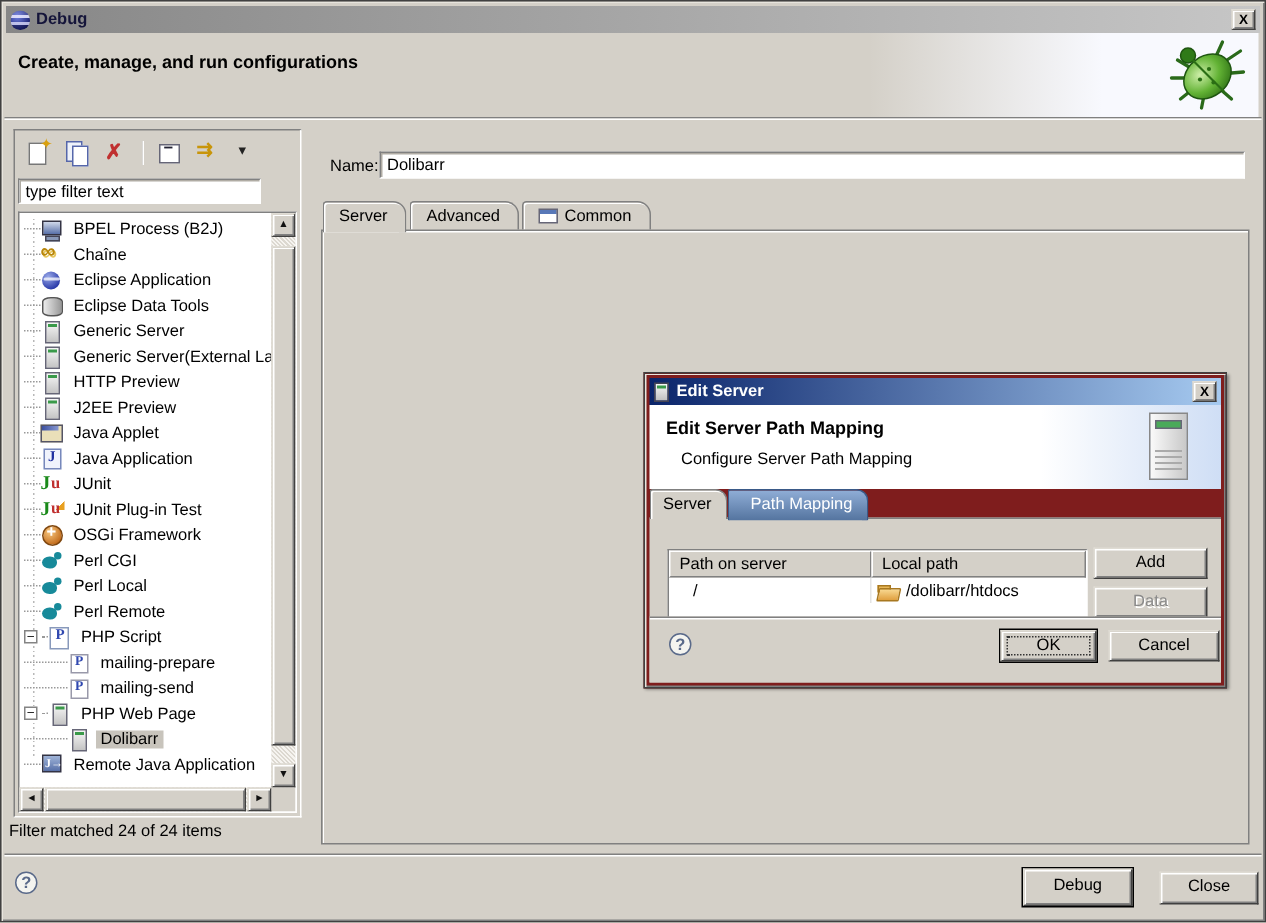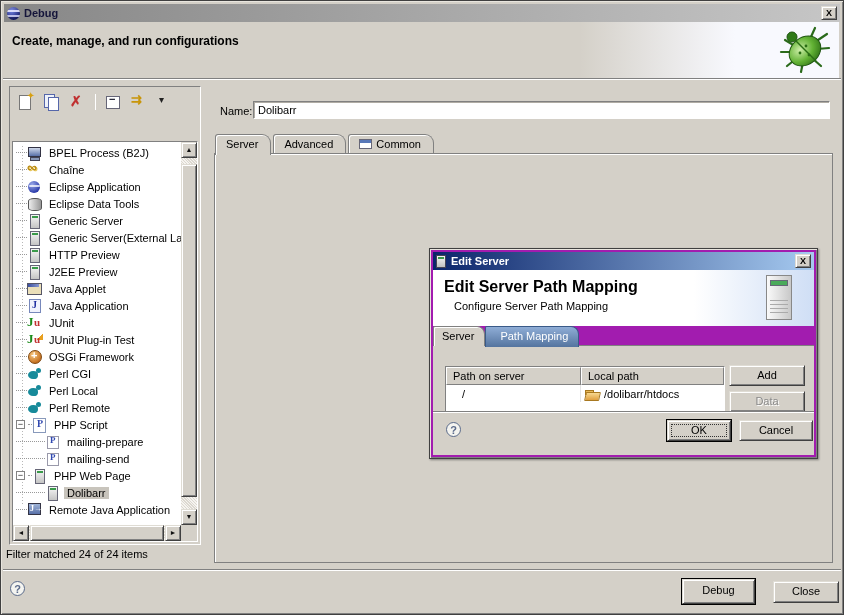--- a/index.html
+++ b/index.html
@@ -168,31 +168,31 @@
   #btn-revert { left:747px; top:525px; width:76px; height:22px; }
 
   #footline { position:absolute; left:2px; right:2px; top:568px; height:2px;
               border-top:1px solid #808080; border-bottom:1px solid #fff; }
   #help-main { left:9px; top:580px; }
   #btn-debug { left:681px; top:578px; width:73px; height:25px; line-height:21px; }
   #btn-close { left:772px; top:580px; width:66px; height:22px; }
 
   
   #dlg { position:absolute; left:428px; top:247px; width:389px; height:211px; z-index:20;
-         background:#a21caf; border:1px solid #404040;
+         background:#7f1d1d; border:1px solid #404040;
          box-shadow: inset 1px 1px 0 #e8e5de, inset -1px -1px 0 #808080, 1px 1px 2px rgba(0,0,0,.4); }
   #dlg-title { position:absolute; left:3px; top:3px; right:3px; height:18px;
                background:linear-gradient(90deg,#0a246a,#a6caf0); display:flex; align-items:center; padding:0 3px; }
   #dlg-title .ttext { color:#fff; font-weight:bold; margin-left:5px; flex:1; }
   .mini-server { width:10px; height:13px; position:relative; background:linear-gradient(#f6f6f6,#c0c0c0); border:1px solid #445; }
   .mini-server::after { content:""; position:absolute; left:1px; top:1px; width:6px; height:2px; background:#3a9a4a; }
   #dlg-head { position:absolute; left:3px; top:21px; right:3px; height:56px; background:#fff; }
   #dlg-head .fade { position:absolute; right:0; top:0; width:120px; height:56px;
                     background:linear-gradient(90deg, rgba(223,233,248,0), #cfdef5); }
-  #dlg-head .dh1 { position:absolute; left:11px; top:8px; font-weight:bold; font-size:16px; }
+  #dlg-head .dh1 { position:absolute; left:11px; top:8px; font-weight:bold; font-size:12px; }
   #dlg-head .dh2 { position:absolute; left:21px; top:30px; }
   .tower { position:absolute; right:22px; top:5px; width:26px; height:45px;
            background:linear-gradient(90deg,#fafafa,#c8c8c8); border:1px solid #888; }
   .tower::before { content:""; position:absolute; left:3px; top:4px; right:3px; height:4px; background:#4aaa5a; border:1px solid #667; }
   .tower::after { content:""; position:absolute; left:3px; right:3px; bottom:3px; height:16px;
            background:repeating-linear-gradient(180deg,#aaa 0 1px, transparent 1px 4px); }
   #dlg-tabs { position:absolute; left:3px; top:77px; height:20px; display:flex; z-index:2; }
   .dtab { border:1px solid #808080; border-bottom:none; background:#d4d0c8; border-radius:2px 8px 0 0;
           padding:3px 10px 0 8px; height:20px; box-shadow: inset 1px 1px 0 #fff; }
   .dtab.active { background:linear-gradient(180deg,#8fadd6,#54749f); color:#fff; height:21px;
@@ -261,20 +261,21 @@
   <div id="sidepanel">
     <div id="ltoolbar">
       <span class="tbi tbi-page tbi-new"></span>
       <span class="tbi tbi-dup"></span>
       <span class="tbi tbi-del"></span>
       <span class="tbsep"></span>
       <span class="tbi tbi-col"></span>
       <span class="tbi tbi-fil"></span>
       <span class="tbi tbi-car"></span>
     </div>
+    <input id="filterbox" class="field" value="type filter text" style="">
     <div id="tree">
       <div id="treerows">
           <div class="trow">
             <span class="tdash lv1"></span>
             <span class="ic ic-bpel-process"></span>
             <span class="tlabel">BPEL Process (B2J)</span>
           </div>
           <div class="trow">
             <span class="tdash lv1"></span>
             <span class="ic ic-chain"></span>

